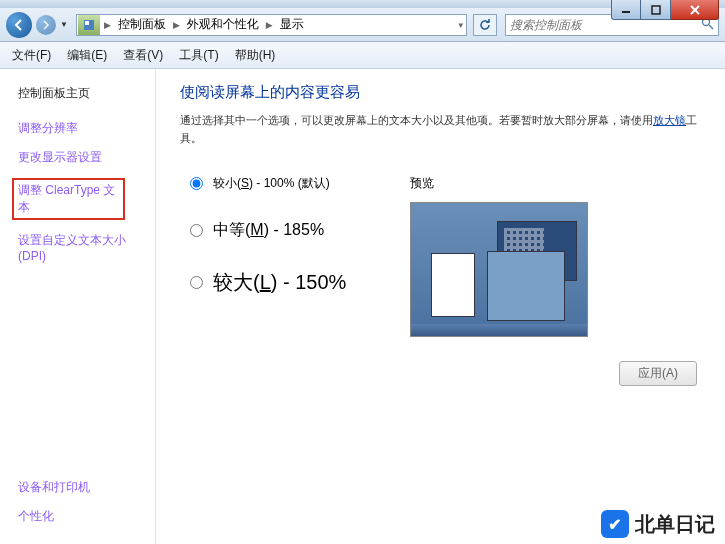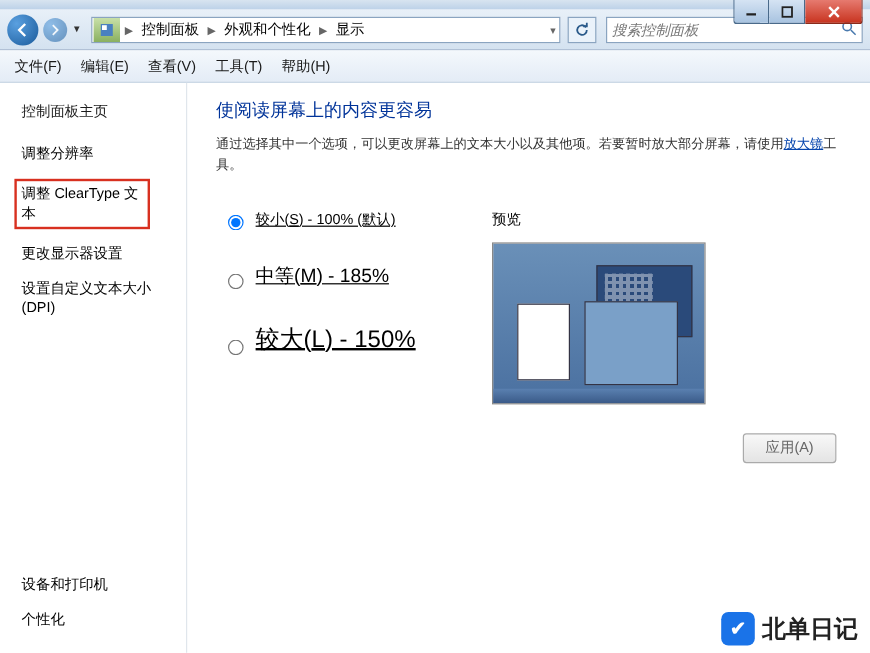--- a/index.html
+++ b/index.html
@@ -28,34 +28,34 @@
 .search-icon { color: #4a7aae; font-size: 12px; }
 
 
 .menubar { height: 27px; background: linear-gradient(to bottom, #f4f8fc, #e4ecf6); border-bottom: 1px solid #c0d0e0; display: flex; align-items: center; padding: 0 4px; }
 .menuitem { padding: 3px 8px; font-size: 12px; color: #1a1a1a; }
 
 
 .content { display: flex; height: calc(544px - 8px - 34px - 24px); }
 .sidebar { width: 156px; padding: 16px 10px 10px 18px; font-size: 12px; border-right: 1px solid #e0e6ec; display: flex; flex-direction: column; }
 .sidebar-home { color: #1a1a1a; margin-bottom: 18px; }
-.sidebar-link { color: #000000; margin-bottom: 12px; cursor: pointer; display: flex; align-items: center; }
+.sidebar-link { color: #8b5cf6; margin-bottom: 12px; cursor: pointer; display: flex; align-items: center; }
 .sidebar-link.highlighted { border: 2px solid #d83020; padding: 2px 4px; margin-left: -6px; margin-right: 20px; }
 .shield-ic { width: 14px; height: 14px; margin-right: 4px; display: inline-block; }
 .sidebar-spacer { flex: 1; }
 .seealso-hdr { color: #666; margin-bottom: 10px; }
 
 .main { flex: 1; padding: 14px 18px 14px 24px; position: relative; }
 .main h1 { font-size: 15px; font-weight: normal; color: #003399; margin-bottom: 10px; }
 .main .desc { font-size: 11px; color: #333; line-height: 1.6; }
 .main .desc a { color: #0645ad; text-decoration: underline; }
 
 .options { margin-top: 28px; display: flex; }
 .radio-col { width: 230px; }
-.radio-row { display: flex; align-items: flex-end; margin-bottom: 28px; font-size: 12px; text-decoration: underline; }
+.radio-row { display: flex; align-items: center; margin-bottom: 28px; font-size: 12px; }
 .radio-row input { margin-right: 10px; margin-left: 10px; }
 .radio-row .lbl-lg { font-size: 16px; }
 .radio-row .lbl-xl { font-size: 20px; }
 .radio-row u { text-decoration: underline; }
 
 .preview-col { flex: 1; }
 .preview-hdr { font-size: 12px; margin-bottom: 10px; }
 .preview-img { width: 178px; height: 135px; background: linear-gradient(to bottom, #6a90b8 0%, #4a70a0 100%); border: 1px solid #888; position: relative; overflow: hidden; }
 .prev-panel { position: absolute; background: #fff; border: 1px solid #334; }
 .prev-p1 { right: 10px; top: 18px; width: 80px; height: 60px; background: #2a4a7a; }
@@ -145,25 +145,25 @@
   <div class="menuitem">工具(T)</div>
   <div class="menuitem">帮助(H)</div>
 </div>
 
 <div class="content">
   <div class="sidebar">
     <div class="sidebar-home">控制面板主页</div>
     <div class="sidebar-link">
         <span>调整分辨率</span>
       </div>
+    <div class="sidebar-link">
+        <span>更改显示器设置</span>
+      </div>
     <div class="sidebar-link highlighted">
         <span>调整 ClearType 文本</span>
-      </div>
-    <div class="sidebar-link">
-        <span>更改显示器设置</span>
       </div>
     <div class="sidebar-link">
         <span>设置自定义文本大小(DPI)</span>
       </div>
     <div class="sidebar-spacer"></div>
     <div class="sidebar-link">
         <span>设备和打印机</span>
       </div>
     <div class="sidebar-link">
         <span>个性化</span>

